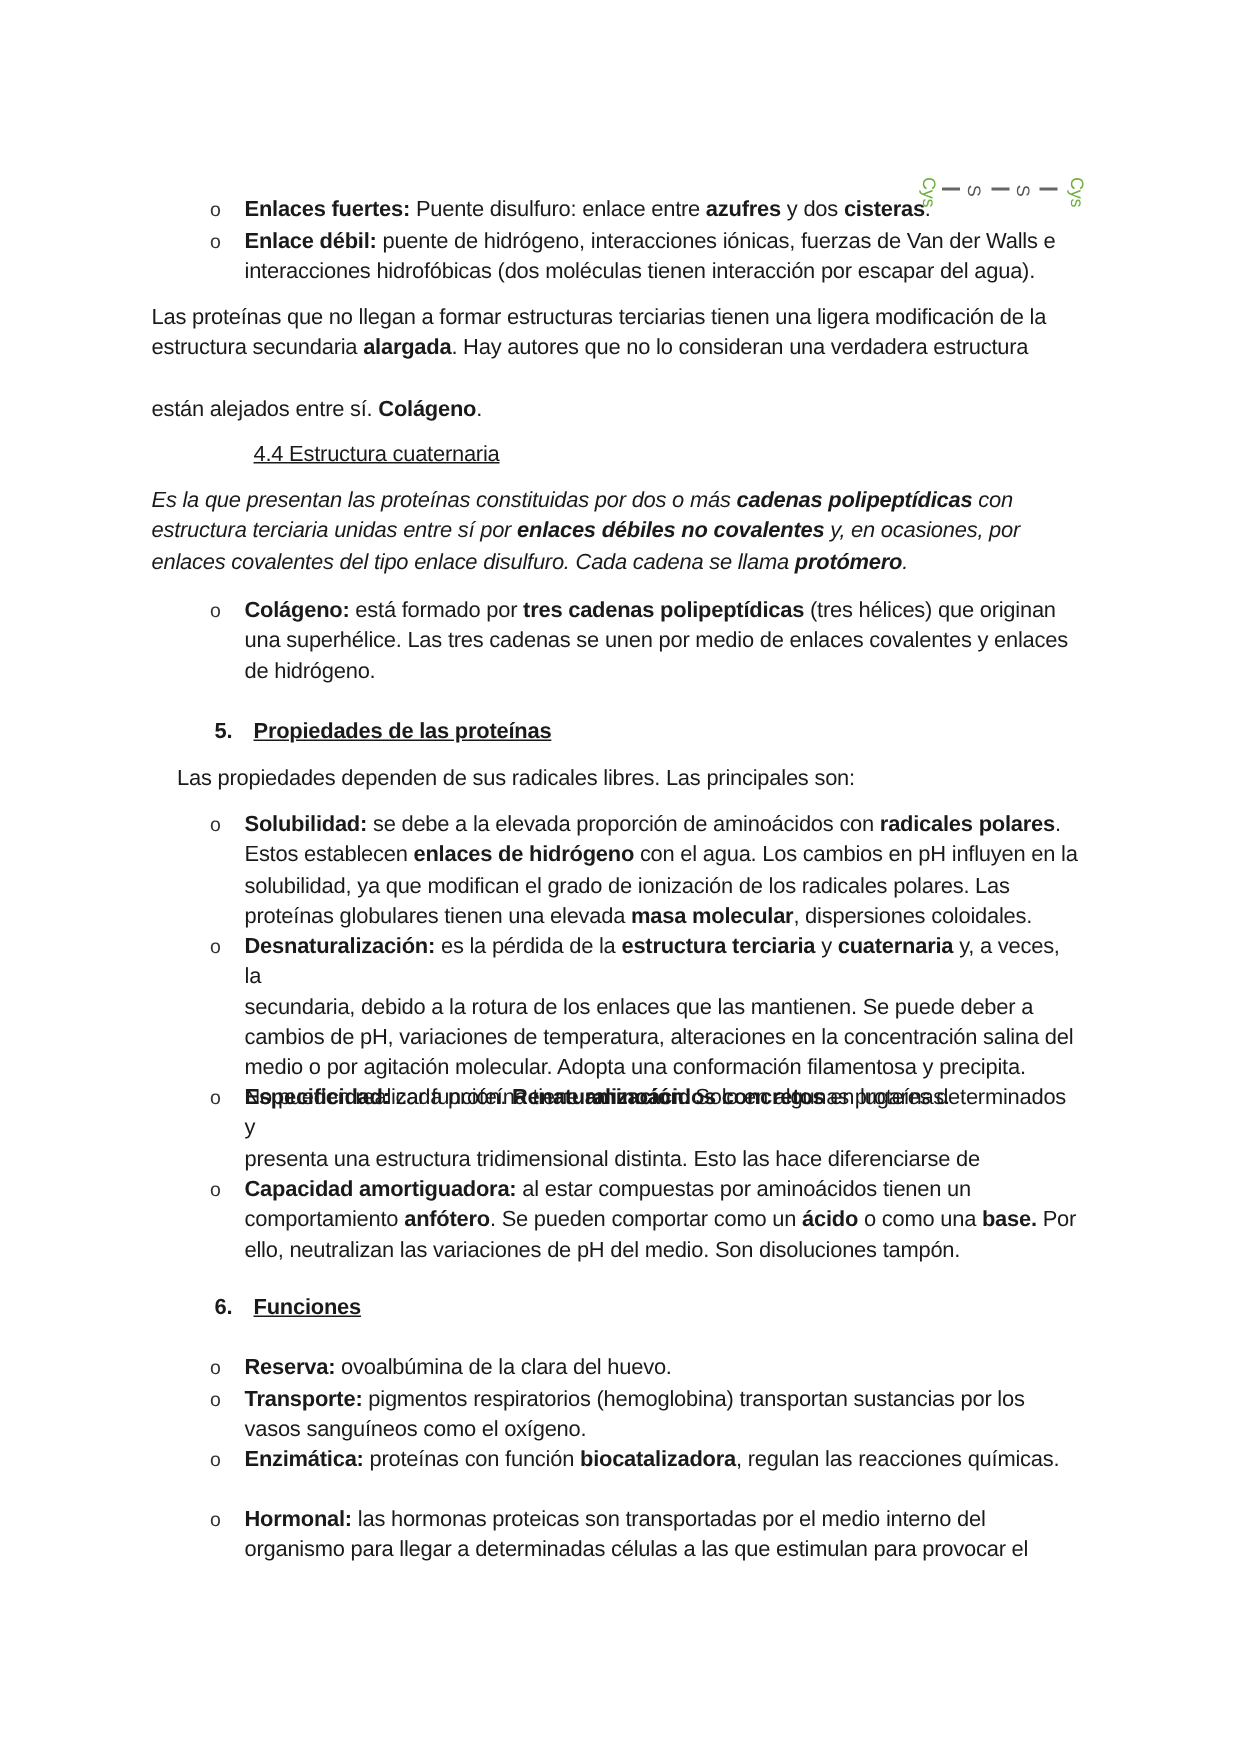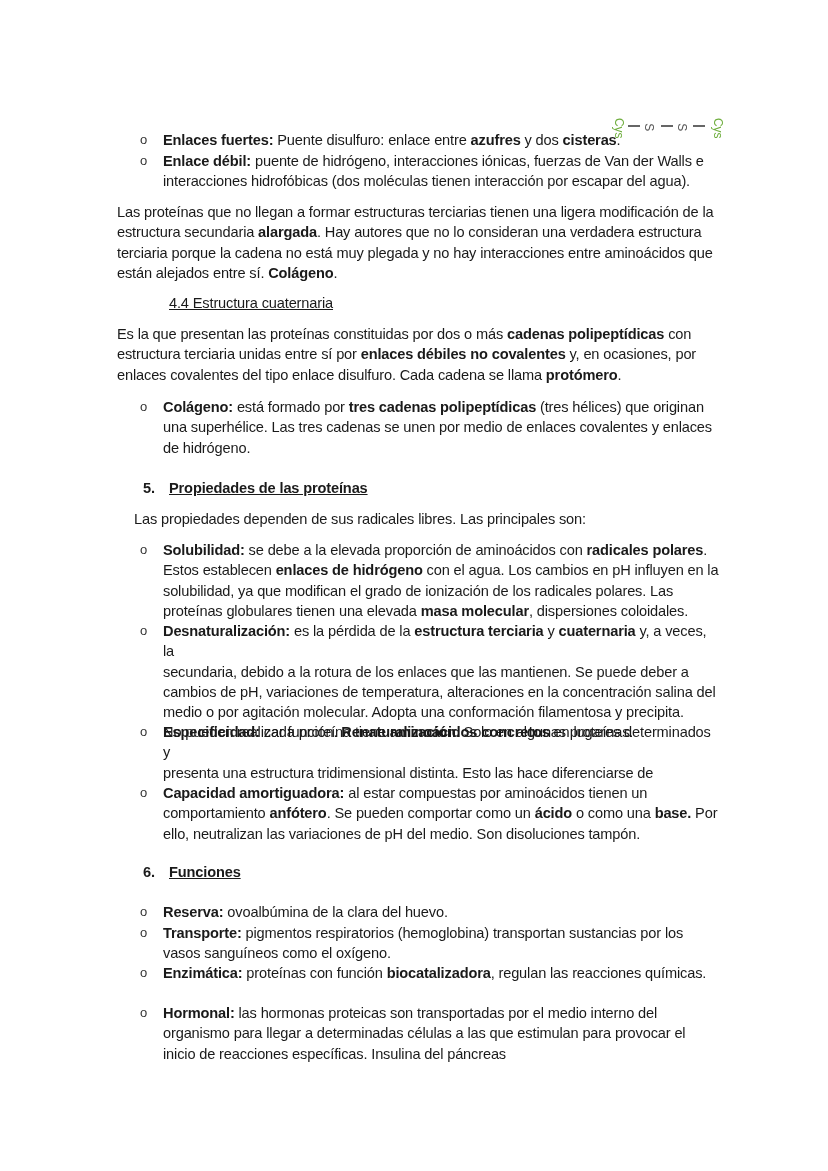--- a/index.html
+++ b/index.html
@@ -1,20 +1,20 @@
 <!DOCTYPE html>
 <html><head>
 <meta charset="utf-8">
 <style>
   html, body { margin: 0; padding: 0; background: #ffffff; }
   body { width: 828px; height: 1171px; position: relative; overflow: hidden;
          font-family: "Liberation Sans", sans-serif; color: #1a1a1a; }
   .page { position: absolute; left: 0; top: 0; width: 828px; height: 1171px; }
   .txt { font-size: 14.6px; line-height: 20.3px; letter-spacing: -0.15px; }
-  .para { position: absolute; left: 117px; width: 600px; }
+  .para { position: absolute; left: 101px; width: 600px; }
   .bl { position: absolute; left: 140px; width: 580px; }
   .bl .bullet { position: absolute; left: 0; top: 0; font-size: 13px; color: #333; }
   .bl .btxt { margin-left: 23px; display: block; }
   b { font-weight: bold; }
   .h-num { position: absolute; left: 143px; font-weight: bold; }
   .h-title { position: absolute; left: 169px; font-weight: bold; text-decoration: underline; }
   .sub { position: absolute; left: 169px; text-decoration: underline; }
   .cys-diagram { position: absolute; left: 611px; top: 112px; width: 118px; height: 34px; }
   .cys { position: absolute; color: #6fae3e; font-size: 12px; transform: rotate(90deg); transform-origin: center; }
   .sg  { position: absolute; color: #555; font-size: 12px; transform: rotate(90deg); transform-origin: center; }
@@ -40,27 +40,27 @@
     <span class="btxt"><b>Enlaces fuertes:</b><span> Puente disulfuro: enlace entre </span><b>azufres</b><span> y dos </span><b>cisteras</b><span>.</span></span>
   </div>
   <div class="bl" style="top:151px;">
     <span class="bullet">o</span>
     <span class="btxt"><b>Enlace débil:</b><span> puente de hidrógeno, interacciones iónicas, fuerzas de Van der Walls e</span><br><span>interacciones hidrofóbicas (dos moléculas tienen interacción por escapar del agua).</span></span>
   </div>
 
   <div class="para" style="top:202px;">
     <span>Las proteínas que no llegan a formar estructuras terciarias tienen una ligera modificación de la</span><br>
     <span>estructura secundaria </span><b>alargada</b><span>. Hay autores que no lo consideran una verdadera estructura</span><br>
-    <span>terciaria porque la cadena no está muy plegada y no hay interacciones entre aminoácidos que</span><br>
+    <br>
     <span>están alejados entre sí. </span><b>Colágeno</b><span>.</span>
   </div>
 
   <div class="sub" style="top:293px;">4.4 Estructura cuaternaria</div>
 
-  <div class="para" style="top:324px;">
+  <div class="para" style="top:324px;font-style:italic;">
     <span>Es la que presentan las proteínas constituidas por dos o más </span><b>cadenas polipeptídicas</b><span> con</span><br>
     <span>estructura terciaria unidas entre sí por </span><b>enlaces débiles no covalentes</b><span> y, en ocasiones, por</span><br>
     <span>enlaces covalentes del tipo enlace disulfuro. Cada cadena se llama </span><b>protómero</b><span>.</span>
   </div>
 
   <div class="bl" style="top:397px;">
     <span class="bullet">o</span>
     <span class="btxt"><b>Colágeno:</b><span> está formado por </span><b>tres cadenas polipeptídicas</b><span> (tres hélices) que originan</span><br><span>una superhélice. Las tres cadenas se unen por medio de enlaces covalentes y enlaces</span><br><span>de hidrógeno.</span></span>
   </div>
 
@@ -102,16 +102,16 @@
     <span class="btxt"><b>Transporte:</b><span> pigmentos respiratorios (hemoglobina) transportan sustancias por los</span><br><span>vasos sanguíneos como el oxígeno.</span></span>
   </div>
 
   <div class="bl" style="top:963px;">
     <span class="bullet">o</span>
     <span class="btxt"><b>Enzimática:</b><span> proteínas con función </span><b>biocatalizadora</b><span>, regulan las reacciones químicas.</span><br></span>
   </div>
 
   <div class="bl" style="top:1003px;">
     <span class="bullet">o</span>
-    <span class="btxt"><b>Hormonal:</b><span> las hormonas proteicas son transportadas por el medio interno del</span><br><span>organismo para llegar a determinadas células a las que estimulan para provocar el</span><br><span>inicio de reacciones específicas. Insulina del páncreas</span></span>
+    <span class="btxt"><b>Hormonal:</b><span> las hormonas proteicas son transportadas por el medio interno del</span><br><span>organismo para llegar a determinadas células a las que estimulan para provocar el</span><br></span>
   </div>
 
 </div>
 
 </body></html>

